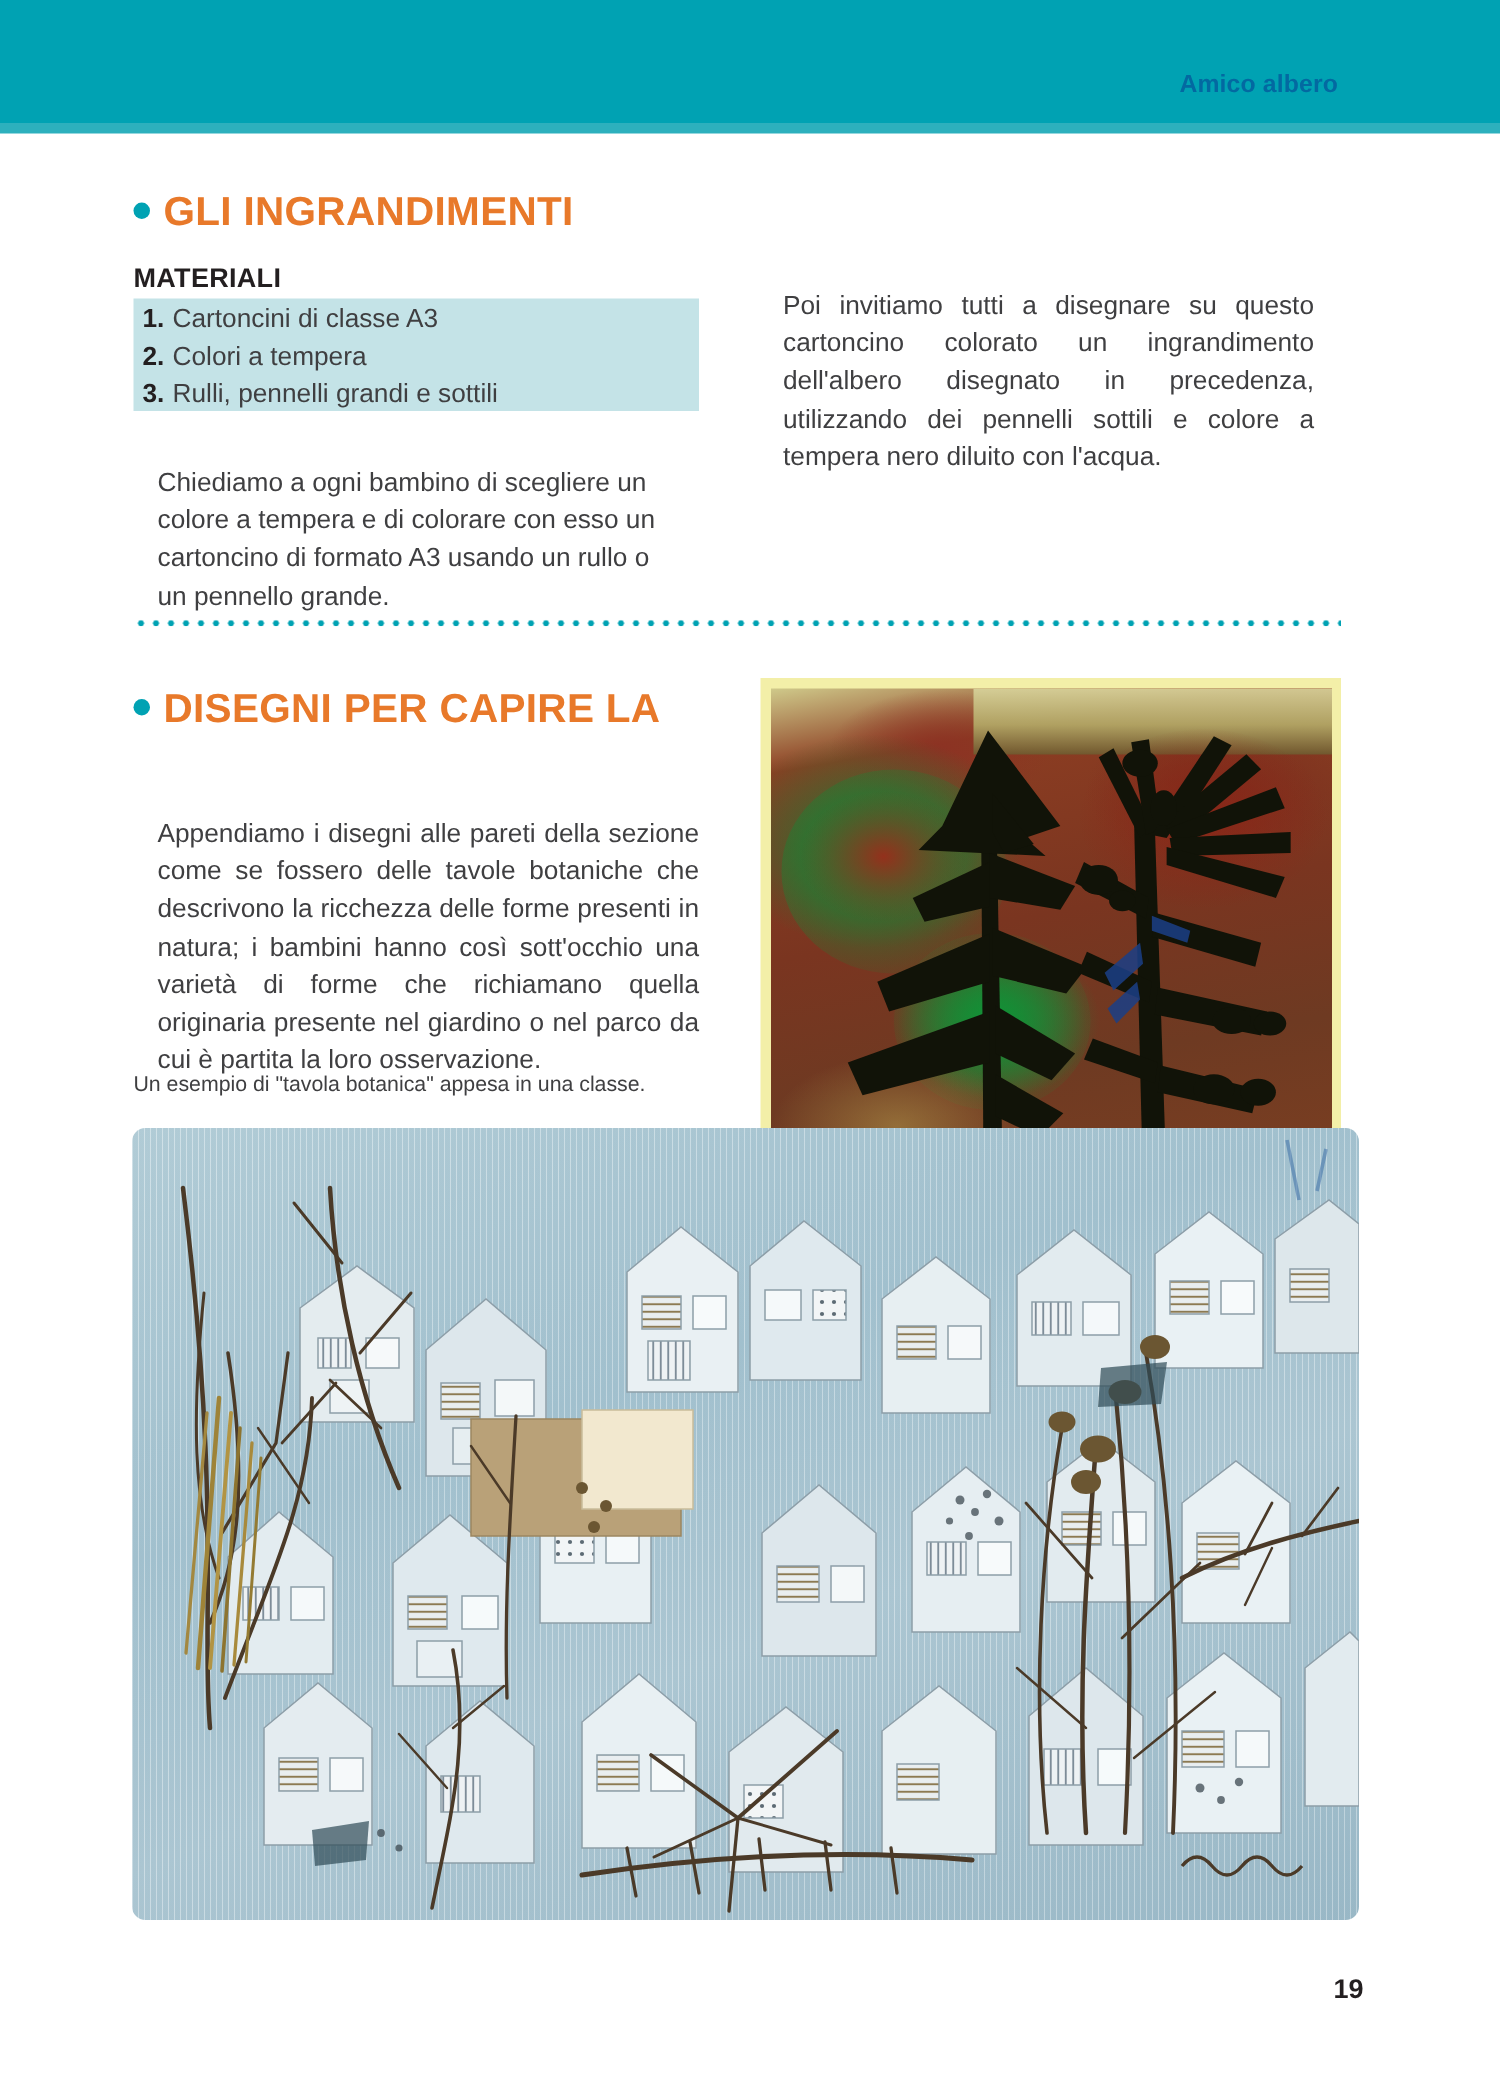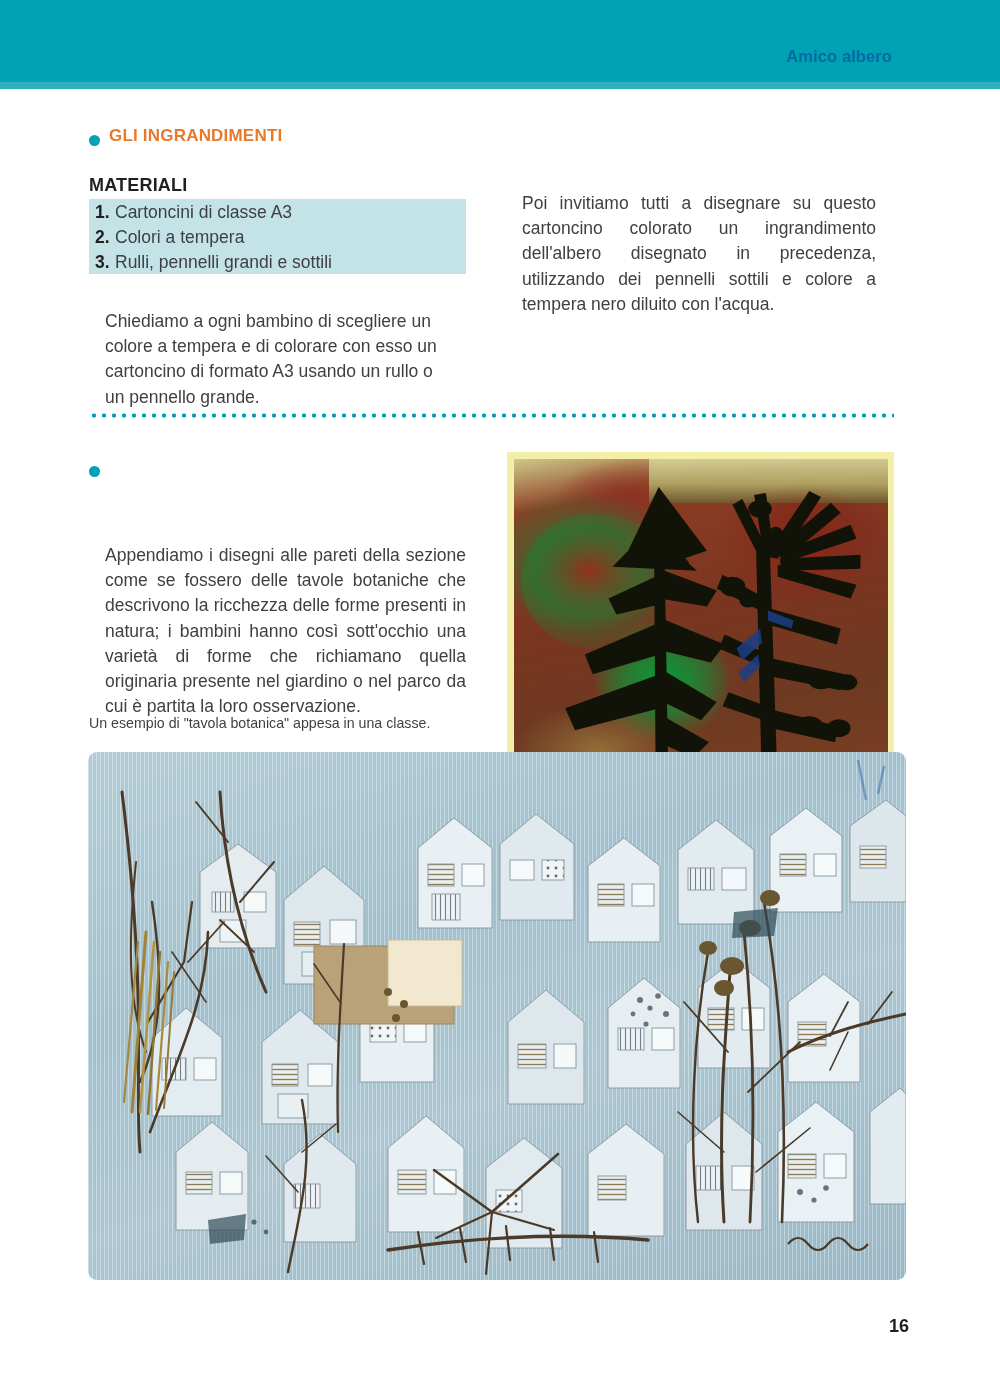--- a/index.html
+++ b/index.html
@@ -51,21 +51,21 @@
   }
   .bullet-dot {
     width: 11px;
     height: 11px;
     border-radius: 50%;
     background: #00a2b3;
     flex: none;
     margin-top: 9px;
   }
   .section-head-text {
-    font-size: 17px;
+    font-size: 27px;
     font-weight: bold;
     color: #e8792a;
     letter-spacing: .2px;
     line-height: 1.18;
   }
 
   
   #head-ingrandimenti { left: 89px; top: 126px; }
 
   .materiali-label {
@@ -263,21 +263,21 @@
 
 <div class="body-col justified" id="para-right-1">
   <p>Poi invitiamo tutti a disegnare su questo cartoncino colorato un ingrandimento dell'albero disegnato in precedenza, utilizzando dei pennelli sottili e colore a tempera nero diluito con l'acqua.</p>
 </div>
 
 <div class="dotted-divider"></div>
 
 <div class="section-head" id="head-disegni">
   <span class="bullet-dot"></span>
   <span class="section-head-text">
-    <br>
+    <span>DISEGNI PER CAPIRE LA</span><br>
   </span>
 </div>
 
 <div class="body-col justified" id="para-left-2">
   <p>Appendiamo i disegni alle pareti della sezione come se fossero delle tavole botaniche che descrivono la ricchezza delle forme presenti in natura; i bambini hanno così sott'occhio una varietà di forme che richiamano quella originaria presente nel giardino o nel parco da cui è partita la loro osservazione.</p>
 </div>
 
 <div class="photo-caption">Un esempio di "tavola botanica" appesa in una classe.</div>
 
 <div class="painting">
@@ -548,13 +548,13 @@
 
     <g fill="#2f4b57" opacity=".7">
       <path d="M646 160 L690 156 L686 184 L644 186 Z"></path>
       <path d="M120 468 L158 462 L156 488 L122 492 Z"></path>
     </g>
 
     <path d="M700 492 q10 -12 20 0 q10 12 20 0 q10 -12 20 0 q10 12 20 0" stroke="#4b3a28" stroke-width="2.2" fill="none"></path>
   </svg>
 </div>
 
-<div class="page-number">16</div>
+<div class="page-number">19</div>
 
 </body></html>

